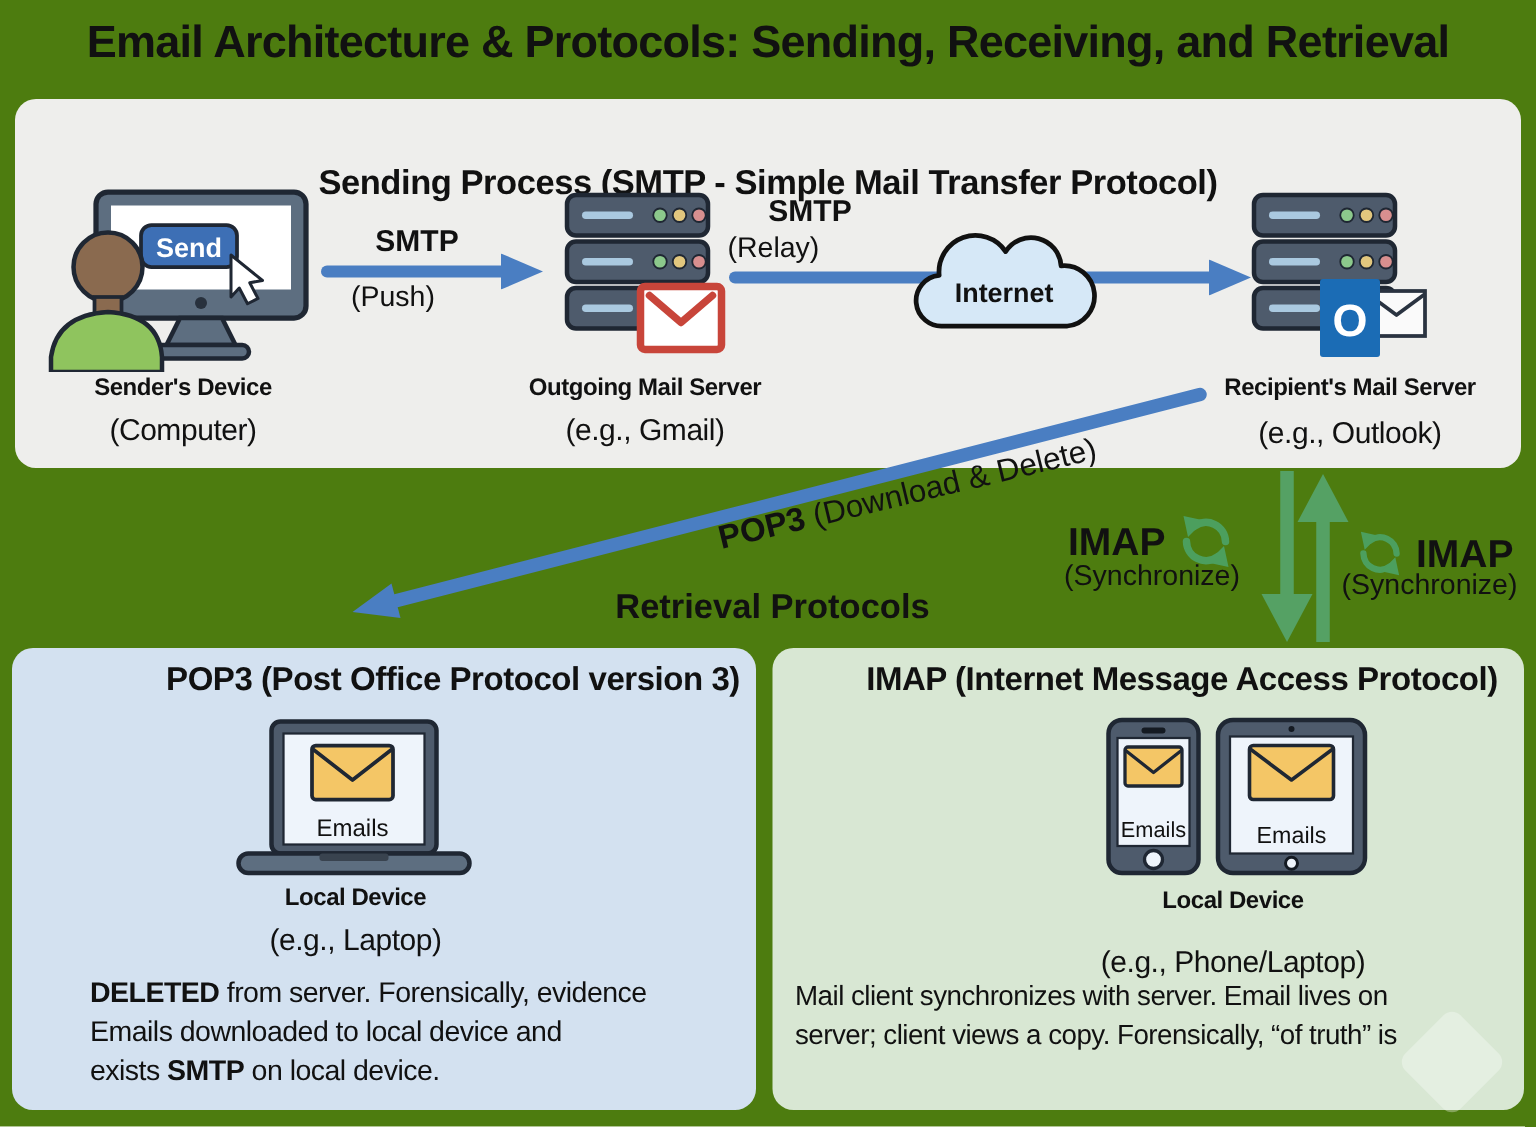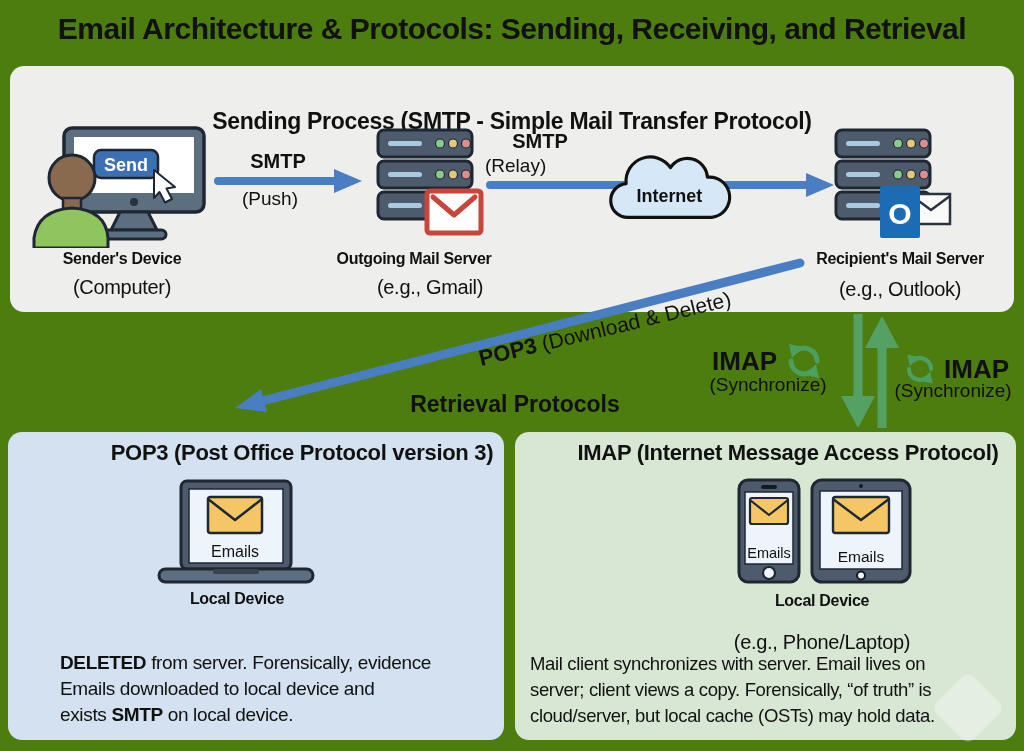--- a/index.html
+++ b/index.html
@@ -17,27 +17,27 @@
   .panel-pop3 { left:8px; top:432px; width:496px; height:308px; background:#d3e1f0; }
   .panel-imap { left:515px; top:432px; width:501px; height:308px; background:#d8e7d3; }
 
   .send-title { left:10px; top:76px; width:1004px; font-size:23px; font-weight:bold; text-align:center; letter-spacing:-0.3px;margin-top:32px; }
 
   .node-label { font-size:16px; font-weight:bold; text-align:center; letter-spacing:-0.3px; }
   .node-sub { font-size:20px; text-align:center; letter-spacing:-0.3px; }
 
   .sender-label { left:7px;  top:250px; width:230px; }
   .sender-sub   { left:7px;  top:276px; width:230px; }
-  .outgoing-label { left:279px; top:250px; width:270px; }
+  .outgoing-label { left:295px; top:250px; width:270px; }
   .outgoing-sub   { left:295px; top:276px; width:270px; }
   .recipient-label { left:770px; top:250px; width:260px; }
   .recipient-sub   { left:770px; top:278px; width:260px; }
 
   .push-label  { left:223px; top:150px; width:110px; font-size:20px; font-weight:bold; text-align:center; }
-  .push-sub    { left:215px; top:188px; width:110px; font-size:19px; text-align:center; }
+  .push-sub    { left:234px; top:188px; width:110px; font-size:19px; text-align:left; }
   .relay-label { left:485px; top:130px; width:110px; font-size:20px; font-weight:bold; text-align:center; }
   .relay-sub   { left:485px; top:155px; width:110px; font-size:19px; }
 
   .pop3-arrow-label { left:455px; top:316px; width:300px; text-align:center; transform:rotate(-13.5deg); font-size:21px; white-space:nowrap; }
   .pop3-arrow-label .p { font-size:22px; font-weight:bold; }
   .retrieval-title { left:395px; top:391px; width:240px; font-size:23px; font-weight:bold; text-align:center; }
 
   .imap-row-left  { left:686px; top:341px; width:164px; display:flex; justify-content:center; align-items:center; gap:7px; }
   .imap-row-right { left:886px; top:352px; width:140px; display:flex; justify-content:center; align-items:center; gap:7px; }
   .imap-word { font-size:26px; font-weight:bold; }
@@ -210,20 +210,21 @@
     <g>
       <rect x="57" y="18" width="54" height="36" rx="2.5" fill="#f4c666" stroke="#1f2733" stroke-width="2.5"></rect>
       <path d="M57,20 L84,41 L111,20" fill="none" stroke="#1f2733" stroke-width="2.5" stroke-linejoin="round"></path>
     </g>
     <text x="84" y="78" text-anchor="middle" font-size="16" fill="#111">Emails</text>
     <rect x="8" y="90" width="154" height="13" rx="6.5" fill="#5d6e80" stroke="#1f2733" stroke-width="3"></rect>
     <rect x="62" y="90" width="46" height="5" rx="2" fill="#39434f"></rect>
   </svg>
 
   <div class="abs node-label pop3-local">Local Device</div>
+  <div class="abs node-sub pop3-local-sub">(e.g., Laptop)</div>
 
   <div class="abs desc pop3-desc">
     <div class="nw"><span class="b">DELETED</span><span> from server. Forensically, evidence</span></div>
     <div class="nw"><span>Emails downloaded to local device and</span></div>
     <div class="nw"><span>exists </span><span class="b">SMTP</span><span> on local device.</span></div>
   </div>
 
   <div class="abs panel panel-imap"></div>
   <div class="abs imap-title">IMAP (Internet Message Access Protocol)</div>
 
@@ -250,18 +251,17 @@
     <text x="51" y="84" text-anchor="middle" font-size="15.5" fill="#111">Emails</text>
     <circle cx="51" cy="97.5" r="4" fill="#eef4fb" stroke="#141a22" stroke-width="2"></circle>
   </svg>
 
   <div class="abs node-label imap-local">Local Device</div>
   <div class="abs node-sub imap-local-sub">(e.g., Phone/Laptop)</div>
 
   <div class="abs desc imap-desc">
     <div class="nw">Mail client synchronizes with server. Email lives on</div>
     <div class="nw">server; client views a copy. Forensically, “of truth” is</div>
-    <div class="nw">cloud/server, but local cache (OSTs) may hold data.</div>
   </div>
 
   <div class="abs watermark"></div>
 
 </div>
 
 </body></html>

